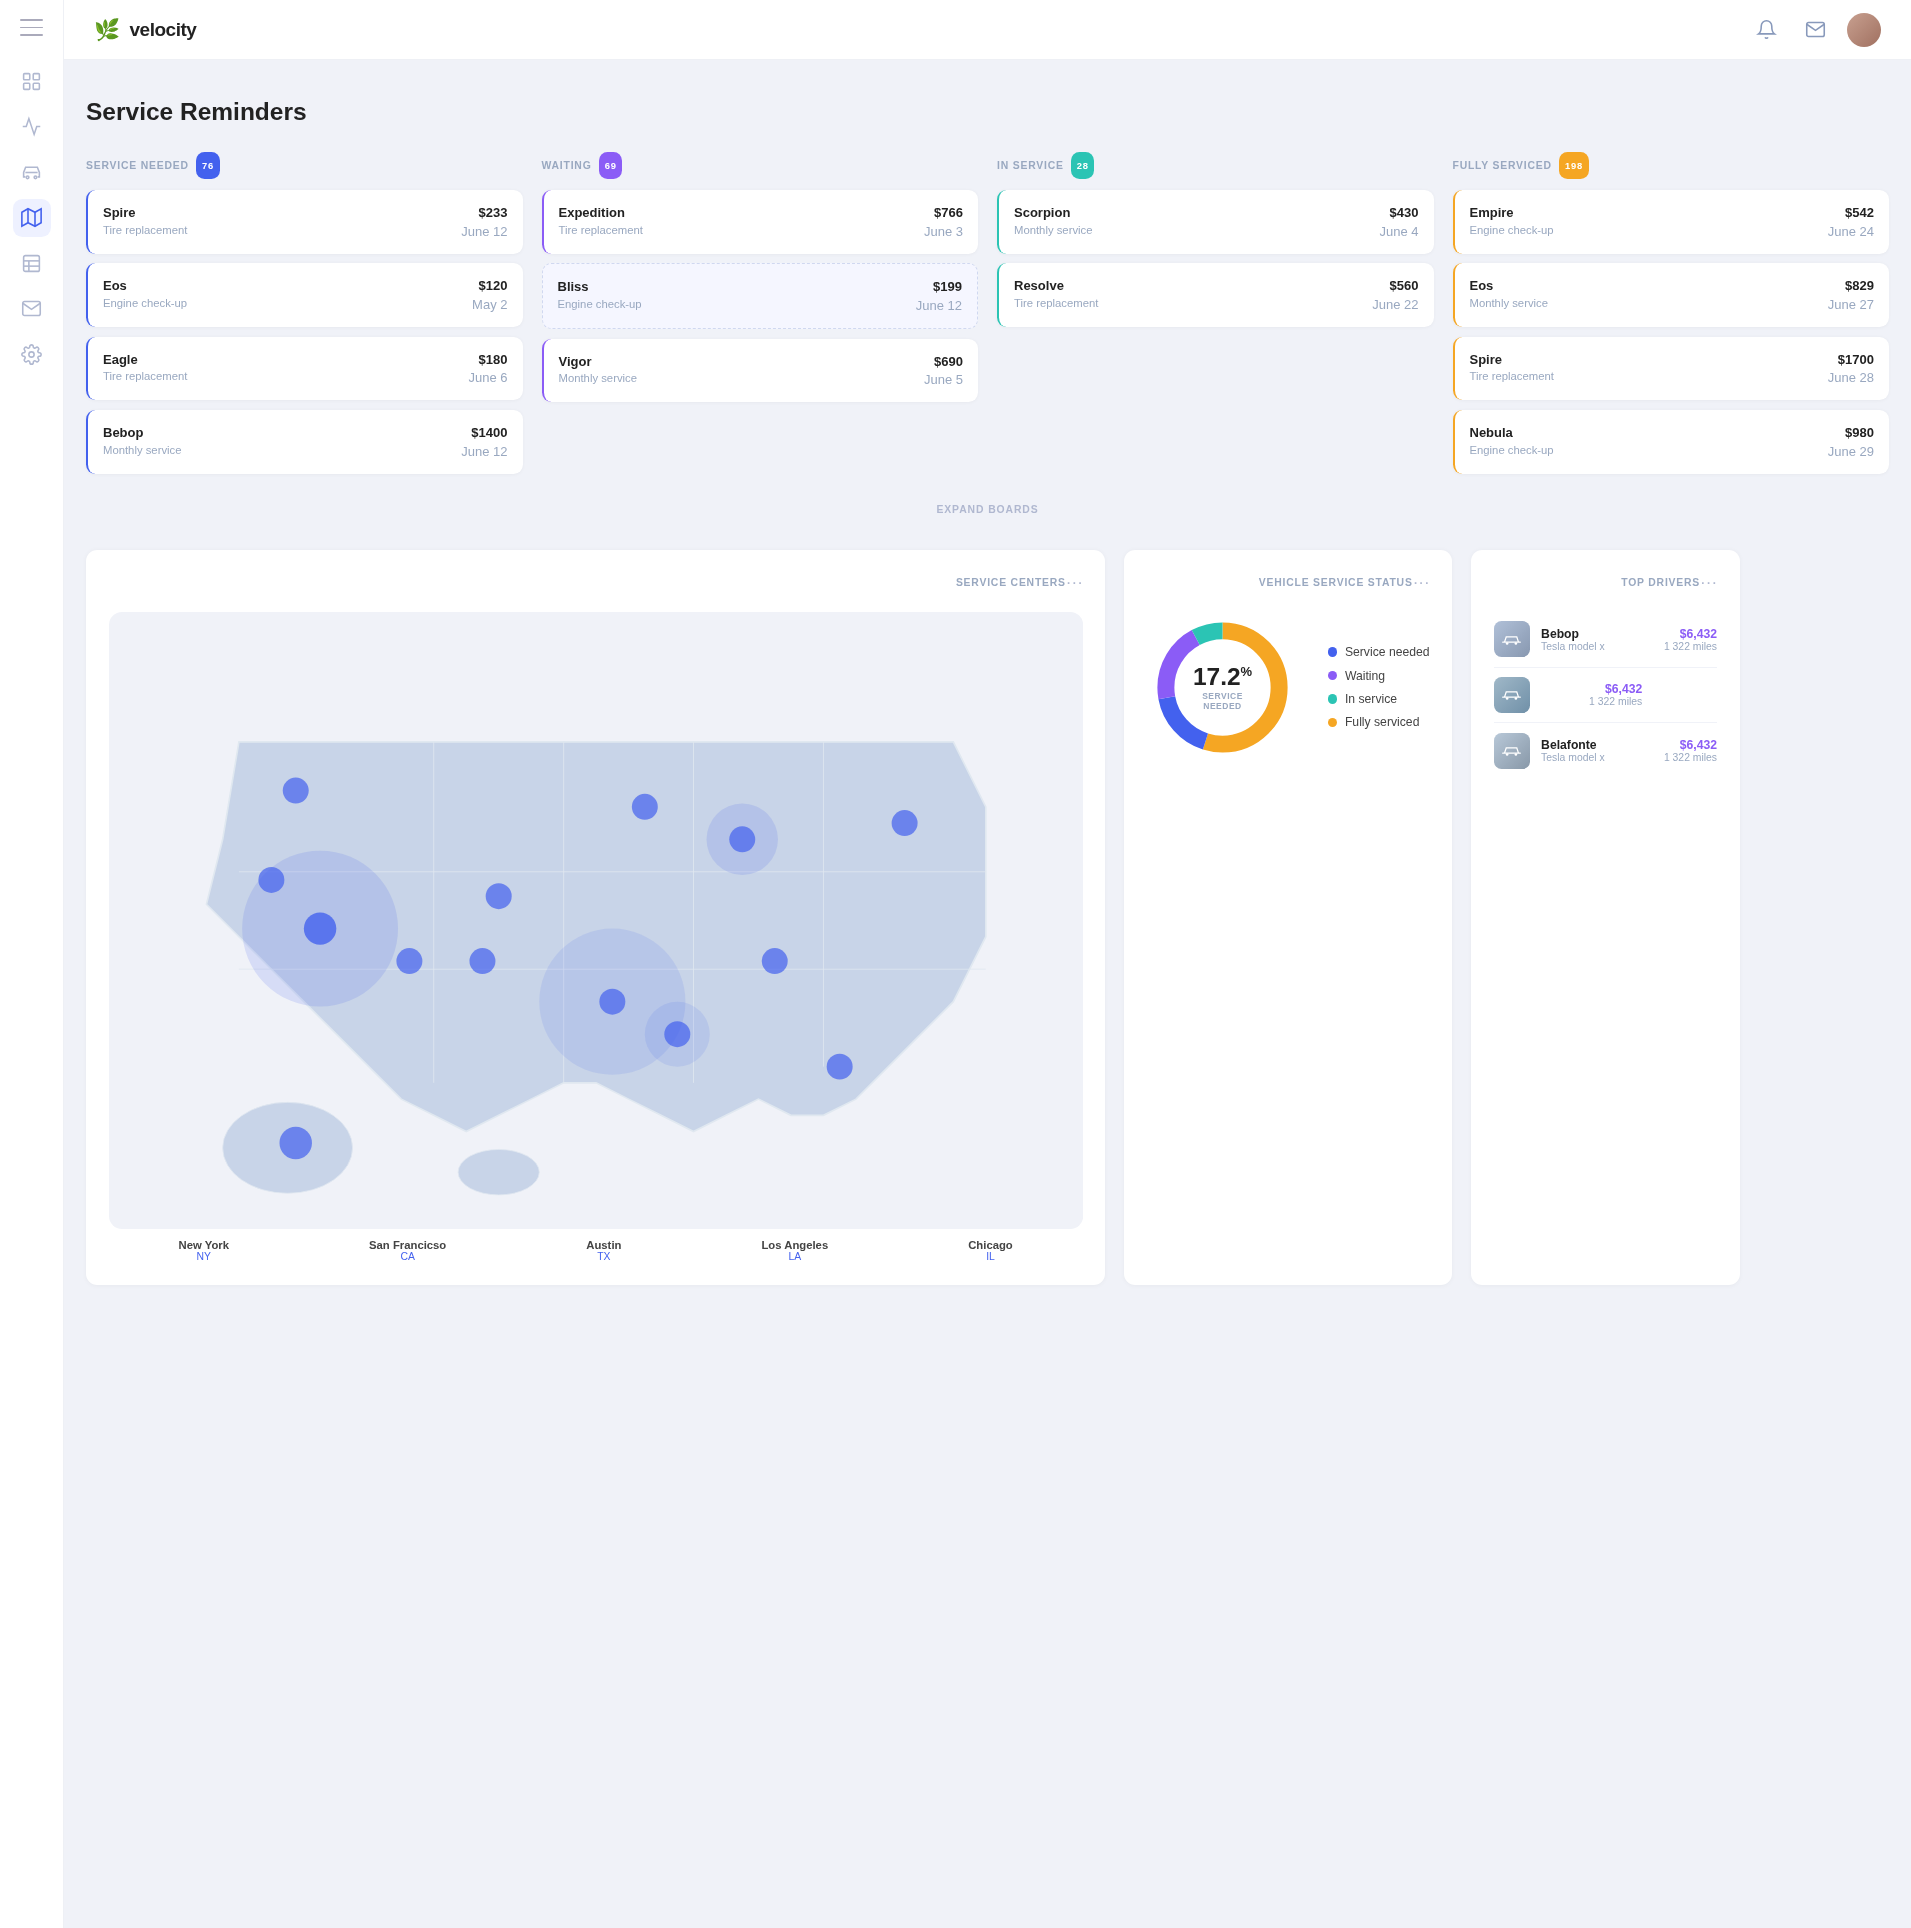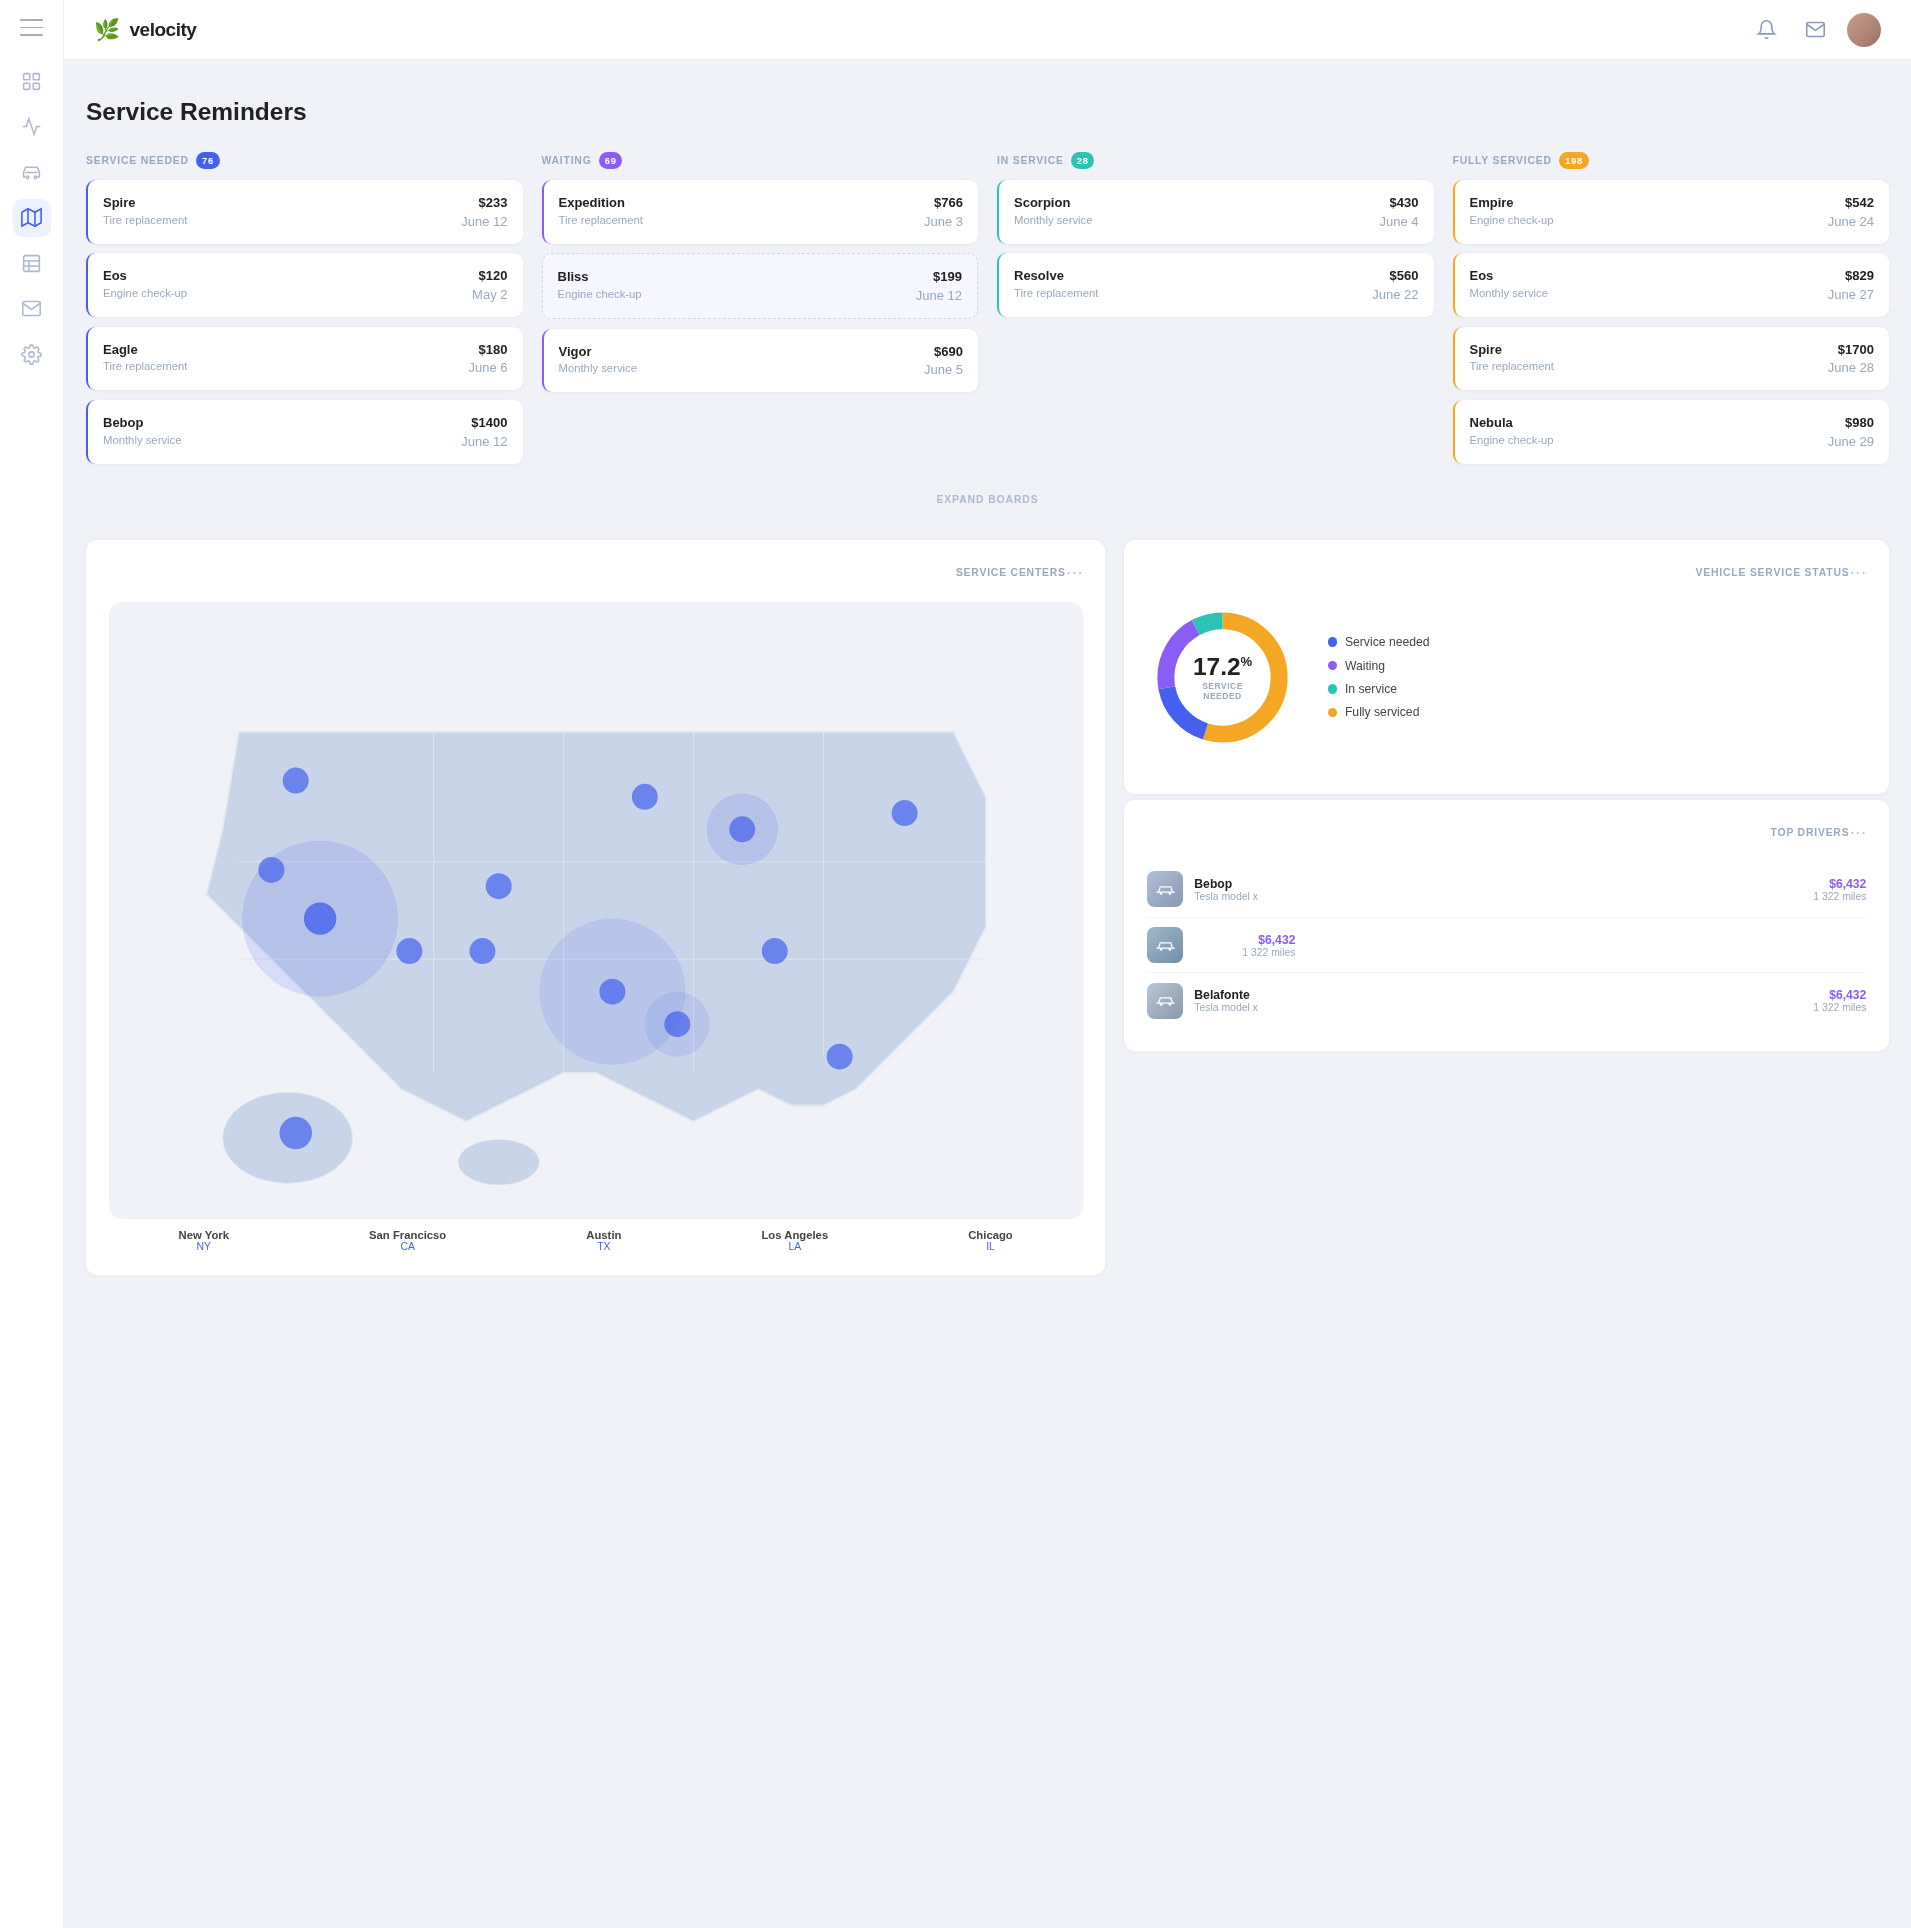--- a/index.html
+++ b/index.html
@@ -57,21 +57,21 @@
     
     .kanban { display: grid; grid-template-columns: repeat(4, 1fr); gap: 19px; margin-bottom: 11.3px; }
     .kanban-col { background: transparent; }
     .col-header {
       display: flex; align-items: center; gap: 7.5px;
       margin-bottom: 11.3px; font-size: 10.4px; font-weight: 700;
       text-transform: uppercase; letter-spacing: 0.8px; color: #99a8c0;
     }
     .col-badge {
       display: inline-flex; align-items: center; justify-content: center;
-      min-width: 21px; height: 17px; border-radius: 8.5px;
+      min-width: 21px; height: 27px; border-radius: 8.5px;
       font-size: 9.4px; font-weight: 700; padding: 0 5.6px;
     }
     .badge-blue { background: #4361ee; color: #fff; }
     .badge-purple { background: #8b5cf6; color: #fff; }
     .badge-teal { background: #2bc4b4; color: #fff; }
     .badge-yellow { background: #f5a623; color: #fff; }
 
     .card {
       background: #fff; border-radius: 9.4px; padding: 15px;
       margin-bottom: 9.4px; border-left: 2.8px solid transparent;
@@ -467,21 +467,21 @@
             <div class="city-state">LA</div>
           </div>
           <div class="city-item">
             <div class="city-name">Chicago</div>
             <div class="city-state">IL</div>
           </div>
         </div>
       </div>
     </div>
 
-    <div style="display:flex;flex-direction:column;gap:6px;">
+    <div style="display:flex;flex-direction:row;gap:19px;">
 
       <div class="panel">
         <div class="panel-header">
           <span class="panel-title">VEHICLE SERVICE STATUS</span>
           <span class="panel-menu">···</span>
         </div>
         <div class="donut-section">
           <div class="donut-wrap">
             <svg width="151" height="151" viewBox="0 0 160 160">
 

